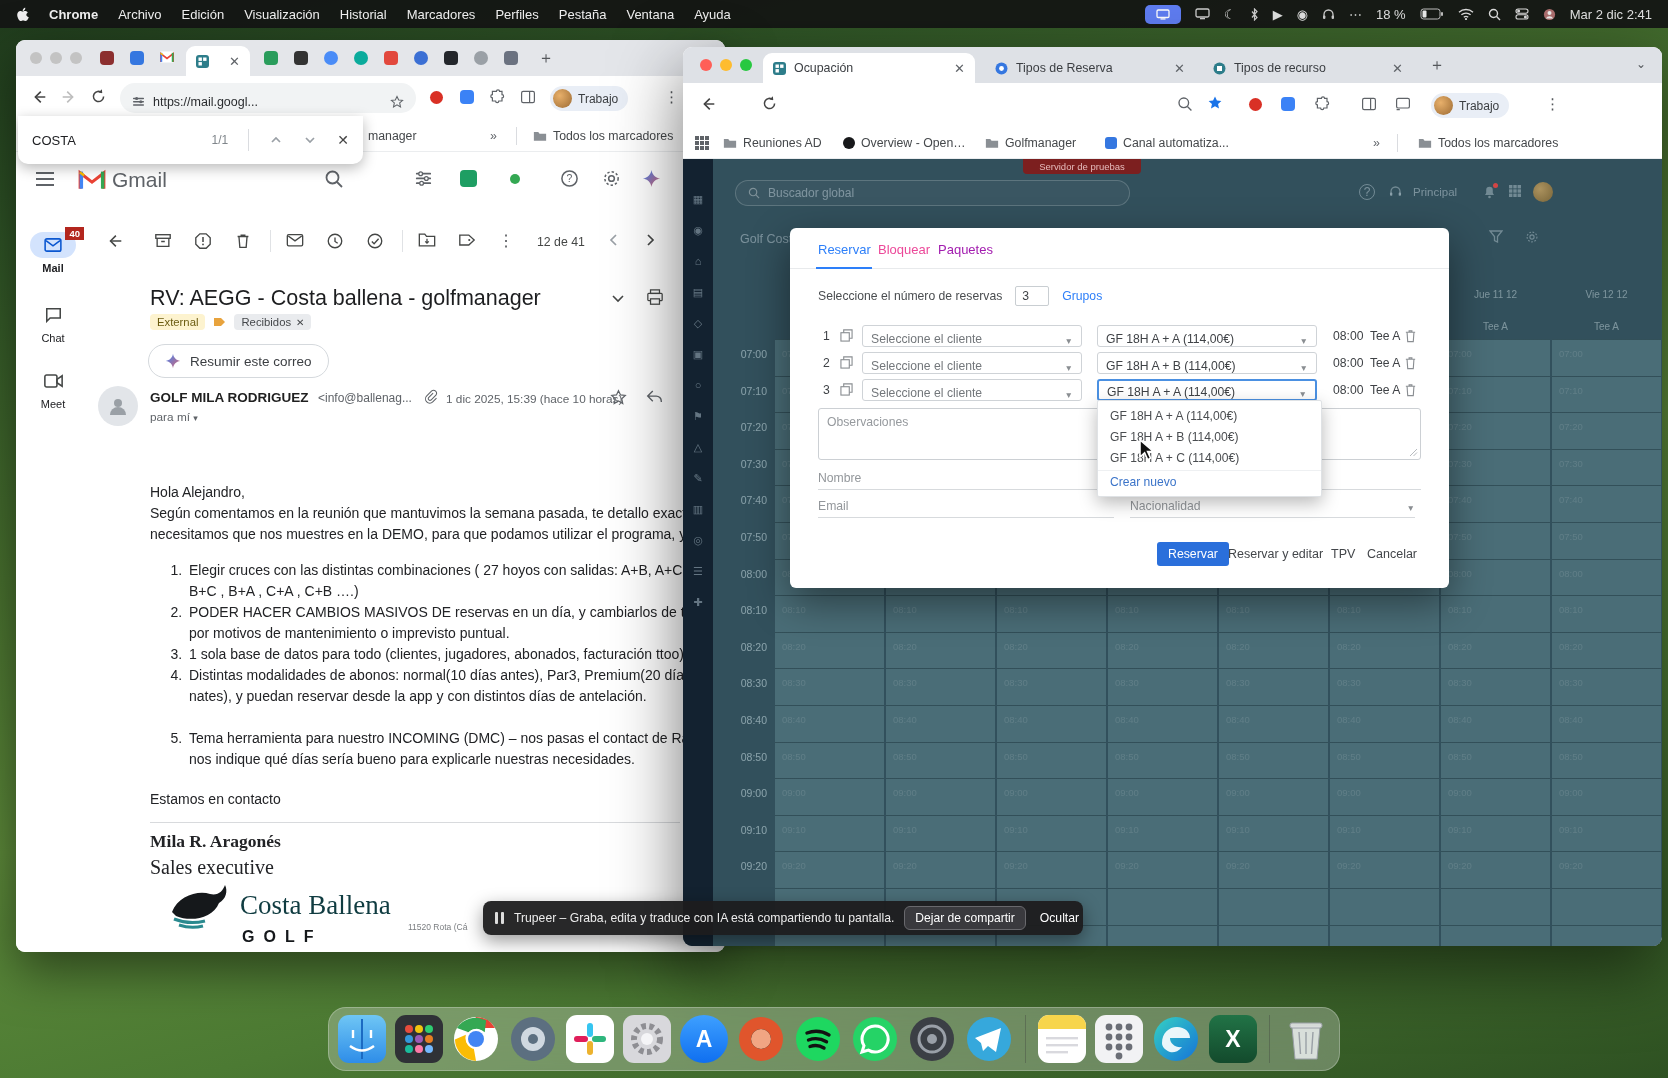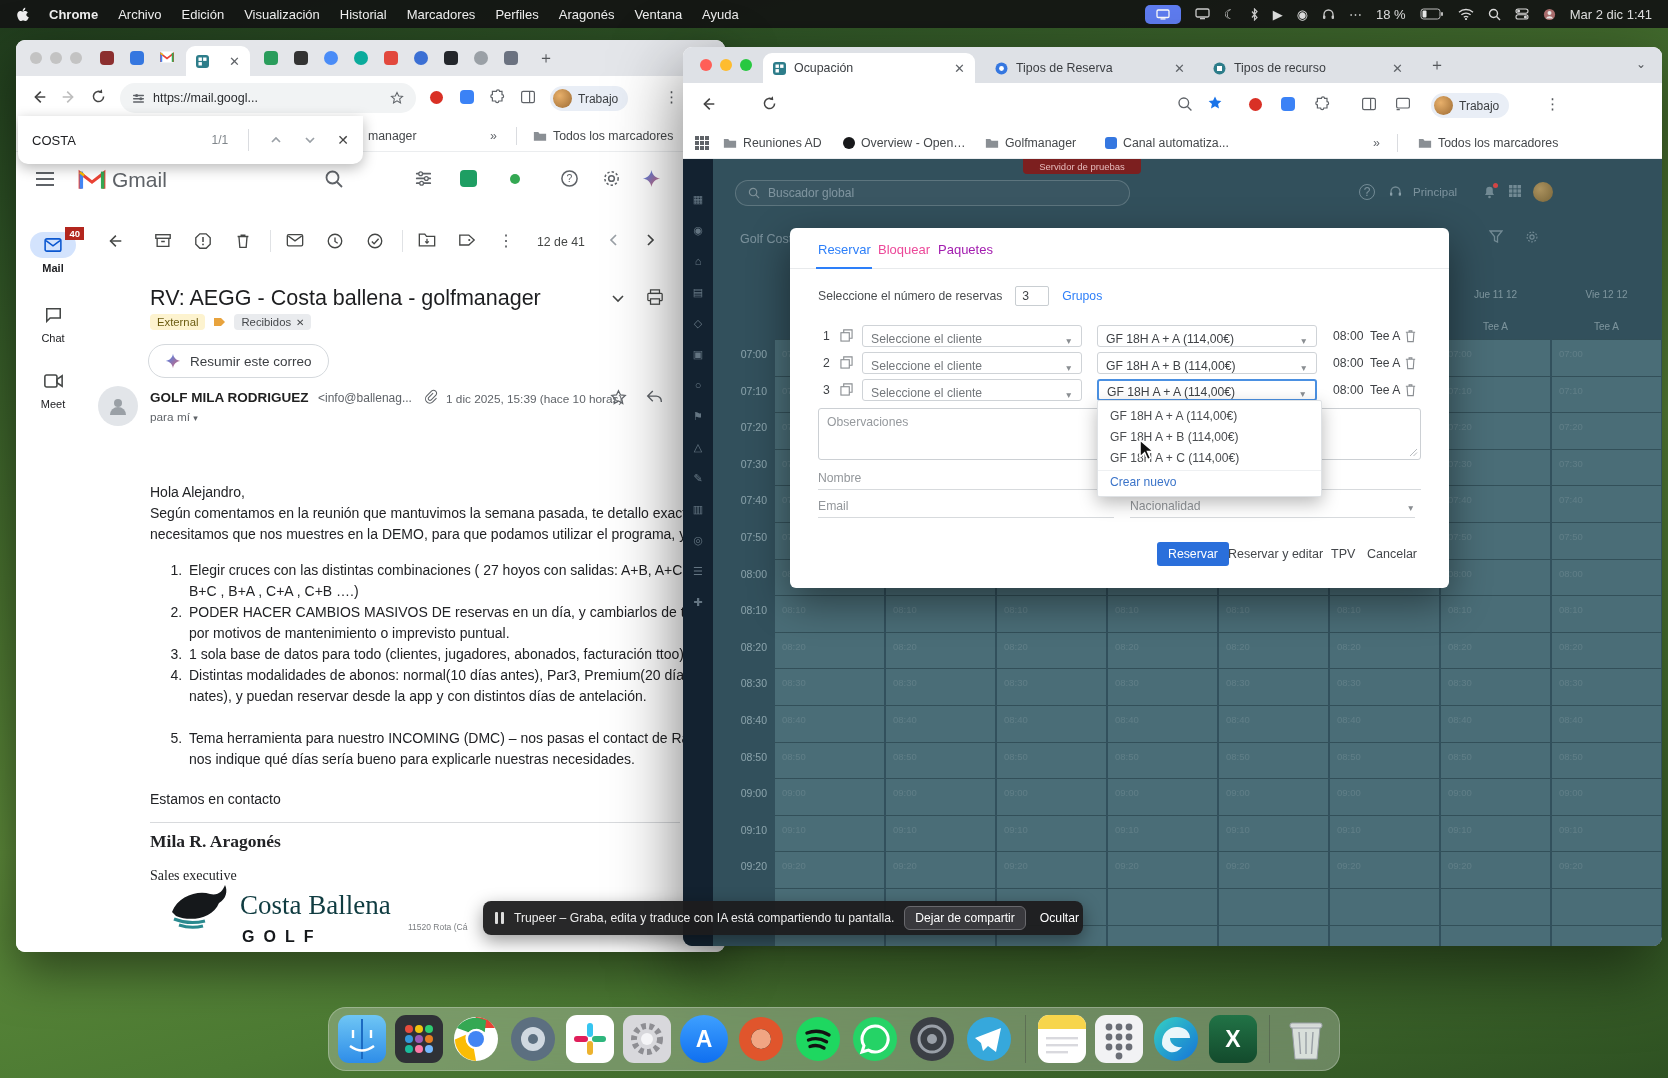--- a/index.html
+++ b/index.html
@@ -17,22 +17,22 @@
   .share-pill{background:#5f7df2;border-radius:5px;width:36px;height:19px;display:flex;align-items:center;justify-content:center}
   .stat{opacity:.92;display:inline-flex;align-items:center;white-space:nowrap}
   
   .win{position:absolute;border-radius:9px;background:#fff;overflow:hidden}
   #gmail-win{left:16px;top:40px;width:709px;height:912px;box-shadow:0 18px 50px rgba(0,0,0,.5);z-index:10}
   #golf-win{left:683px;top:47px;width:979px;height:899px;box-shadow:0 24px 70px rgba(0,0,0,.55);z-index:20}
   .tabstrip{position:absolute;left:0;top:0;right:0;height:36px;background:#dee1e6}
   #gmail-win .tabstrip{background:#e4e6ea}
   .tl{position:absolute;top:12px;width:12px;height:12px;border-radius:50%}
   .toolbar{position:absolute;left:0;top:36px;right:0;height:44px;background:#fff}
-  .urlbar{position:absolute;top:7px;height:30px;background:#f1f3f4;border-radius:15px;display:flex;align-items:center;gap:8px;
-    padding:0 12px;font-size:12.5px;color:#2a2c2f;white-space:nowrap;overflow:hidden}
+  .urlbar{position:absolute;top:7px;height:30px;background:#f1f3f4;border-radius:15px;display:flex;align-items:flex-start;gap:8px;
+    padding:12px 12px;font-size:12.5px;color:#2a2c2f;white-space:nowrap;overflow:hidden}
   .bmbar{position:absolute;left:0;top:80px;right:0;height:32px;background:#fff;border-bottom:1px solid #ebedef;font-size:12.3px;color:#45484b}
   .bm{position:absolute;top:0;height:32px;display:flex;align-items:center;gap:6px;white-space:nowrap}
   .bm .lbl{max-width:106px;overflow:hidden;text-overflow:ellipsis}
   .ctab{position:absolute;top:6px;height:30px;border-radius:9px 9px 0 0;display:flex;align-items:center;gap:8px;padding:0 10px;
     font-size:12.4px;color:#3b3e42;white-space:nowrap;overflow:hidden}
   .ctab.active{background:#fff}
   .fav{position:absolute;top:11px;width:14px;height:14px;border-radius:4px}
   .tclose{margin-left:auto;color:#5f6368;font-size:13px;line-height:1}
   .gi{color:#54575b;display:inline-flex;align-items:center;justify-content:center;position:absolute}
   svg.ic{display:block}
@@ -117,21 +117,21 @@
             <path fill="#efefef" d="M11.3 9.1c0-2 1.6-2.9 1.7-3C12.1 4.7 10.6 4.5 10.1 4.5 8.9 4.4 7.7 5.2 7.1 5.2c-.6 0-1.6-.7-2.6-.7C2.9 4.5 1 6 1 8.9c0 1.8.7 3.7 1.5 4.9.7 1 1.5 2.1 2.6 2.1 1 0 1.4-.7 2.7-.7s1.6.7 2.7.7c1.1 0 1.8-1 2.5-2 .8-1.2 1.1-2.3 1.1-2.4-.6-.2-2.8-1-2.8-2.4zM9.4 3.3c.5-.7.9-1.6.8-2.5-.8 0-1.7.5-2.2 1.2-.5.6-.9 1.5-.8 2.4.8.1 1.7-.5 2.2-1.1z"></path>
           </svg>
       </span>
       <span class="menu-item mi-bold">Chrome</span>
       <span class="menu-item">Archivo</span>
       <span class="menu-item">Edición</span>
       <span class="menu-item">Visualización</span>
       <span class="menu-item">Historial</span>
       <span class="menu-item">Marcadores</span>
       <span class="menu-item">Perfiles</span>
-      <span class="menu-item">Aragonés</span>
+      <span class="menu-item">Pestaña</span>
       <span class="menu-item">Ventana</span>
       <span class="menu-item">Ayuda</span>
     </div>
     <div class="mright">
       <span class="share-pill">
         <svg class="ic" width="14" height="11" viewBox="0 0 14 11">
             <rect x="1" y="1" width="12" height="7.5" rx="1.2" fill="none" stroke="#fff" stroke-width="1.3"></rect>
             <rect x="4.5" y="9.3" width="5" height="1.3" fill="#fff"></rect>
           </svg>
       </span>
@@ -185,21 +185,21 @@
             <circle cx="10.4" cy="8.9" r="1.5" fill="#eee"></circle>
           </svg>
         </span>
       <span class="stat">
           <svg class="ic" width="13" height="13" viewBox="0 0 13 13">
             <circle cx="6.5" cy="6.5" r="5.6" fill="#b77"></circle>
             <circle cx="6.5" cy="5" r="2" fill="#fff"></circle>
             <path d="M2.8 10.5a4.2 4.2 0 0 1 7.4 0" fill="#fff"></path>
           </svg>
         </span>
-      <span class="stat">Mar 2 dic 1:41</span>
+      <span class="stat">Mar 2 dic 2:41</span>
     </div>
   </div>
 
   <div class="win" id="gmail-win">
     <div class="tabstrip">
       <span class="tl" style="left:14px;background:#c3c3c3"></span>
       <span class="tl" style="left:34px;background:#c3c3c3"></span>
       <span class="tl" style="left:54px;background:#c3c3c3"></span>
       <span class="fav" style="left:84px;background:#8c2f2f"></span>
       <span class="fav" style="left:114px;background:#3577e0"></span>
@@ -565,21 +565,21 @@
         <ol>
           <li>Elegir cruces con las distintas combinaciones ( 27 hoyos con salidas: A+B, A+C, B+C , B+A , C+A , C+B ….)</li>
           <li>PODER HACER CAMBIOS MASIVOS DE reservas en un día, y cambiarlos de tee por motivos de mantenimiento o imprevisto puntual.</li>
           <li>1 sola base de datos para todo (clientes, jugadores, abonados, facturación ttoo)..</li>
           <li>Distintas modalidades de abonos: normal(10 días antes), Par3, Premium(20 días nates), y puedan reservar desde la app y con distintos días de antelación.</li>
           <li style="margin-top:21px">Tema herramienta para nuestro INCOMING (DMC) – nos pasas el contact de Rafa nos indique qué días sería bueno para explicarle nuestras necesidades.</li>
         </ol>
         <div style="margin-top:19px">Estamos en contacto</div>
         <div style="margin-top:12px;border-top:1px solid #d8dadd;width:530px"></div>
         <div style="margin-top:8px;font-family:'Liberation Serif',serif;font-weight:bold;font-size:17.5px">Mila R. Aragonés</div>
-        <div style="margin-top:13px;font-family:'Liberation Serif',serif;font-size:14px">Sales executive</div>
+        <div style="margin-top:5px;font-family:'Liberation Serif',serif;font-size:20px">Sales executive</div>
       </div>
 
       <span style="position:absolute;left:74px;top:672px">
         <svg class="ic" width="70" height="48" viewBox="0 0 70 48">
             <path d="M8 30 C14 14 34 8 46 12 C54 14 59 9 61 3 C64 9 62 17 55 21 C49 37 26 40 12 34 Z" fill="#15181b"></path>
             <path d="M10 37 q15 6 31 2" stroke="#2a8a8f" stroke-width="3" fill="none"></path>
             <path d="M15 43 q12 4 24 1" stroke="#2a8a8f" stroke-width="3" fill="none"></path>
           </svg>
       </span>
       <span style="position:absolute;left:150px;top:680px;font-family:'Liberation Serif',serif;font-size:27px;color:#103c41">Costa Ballena</span>

